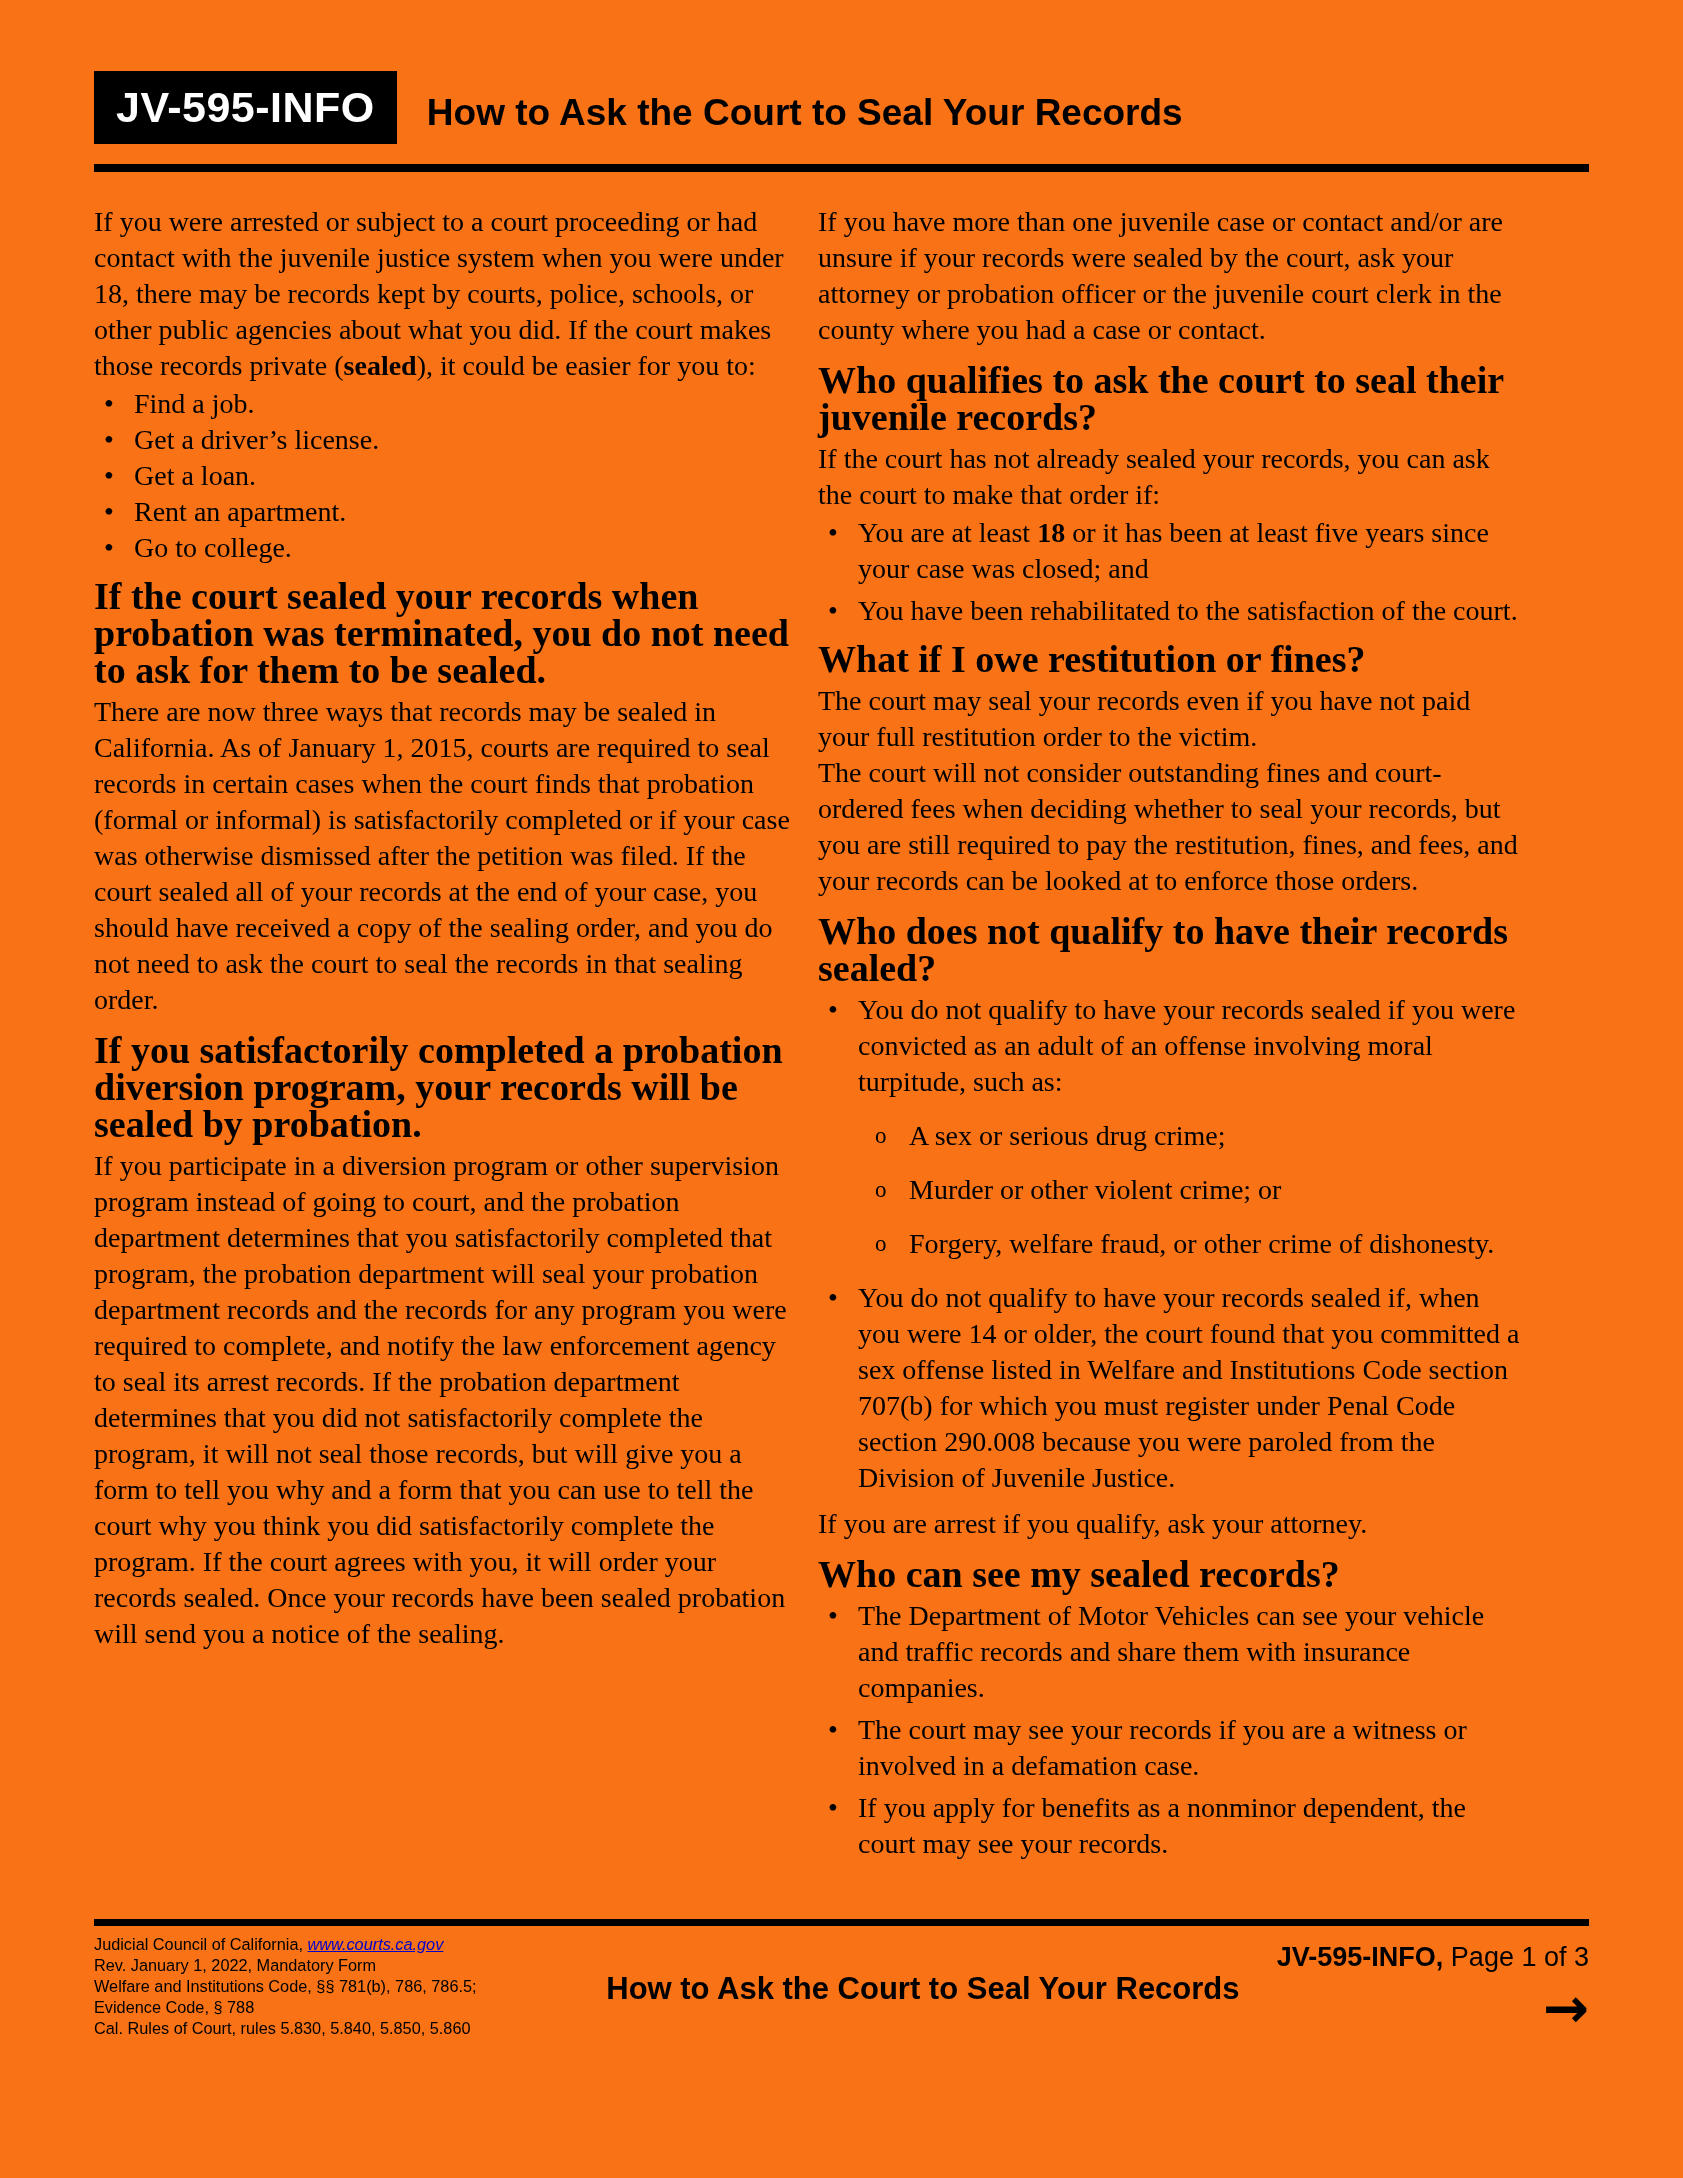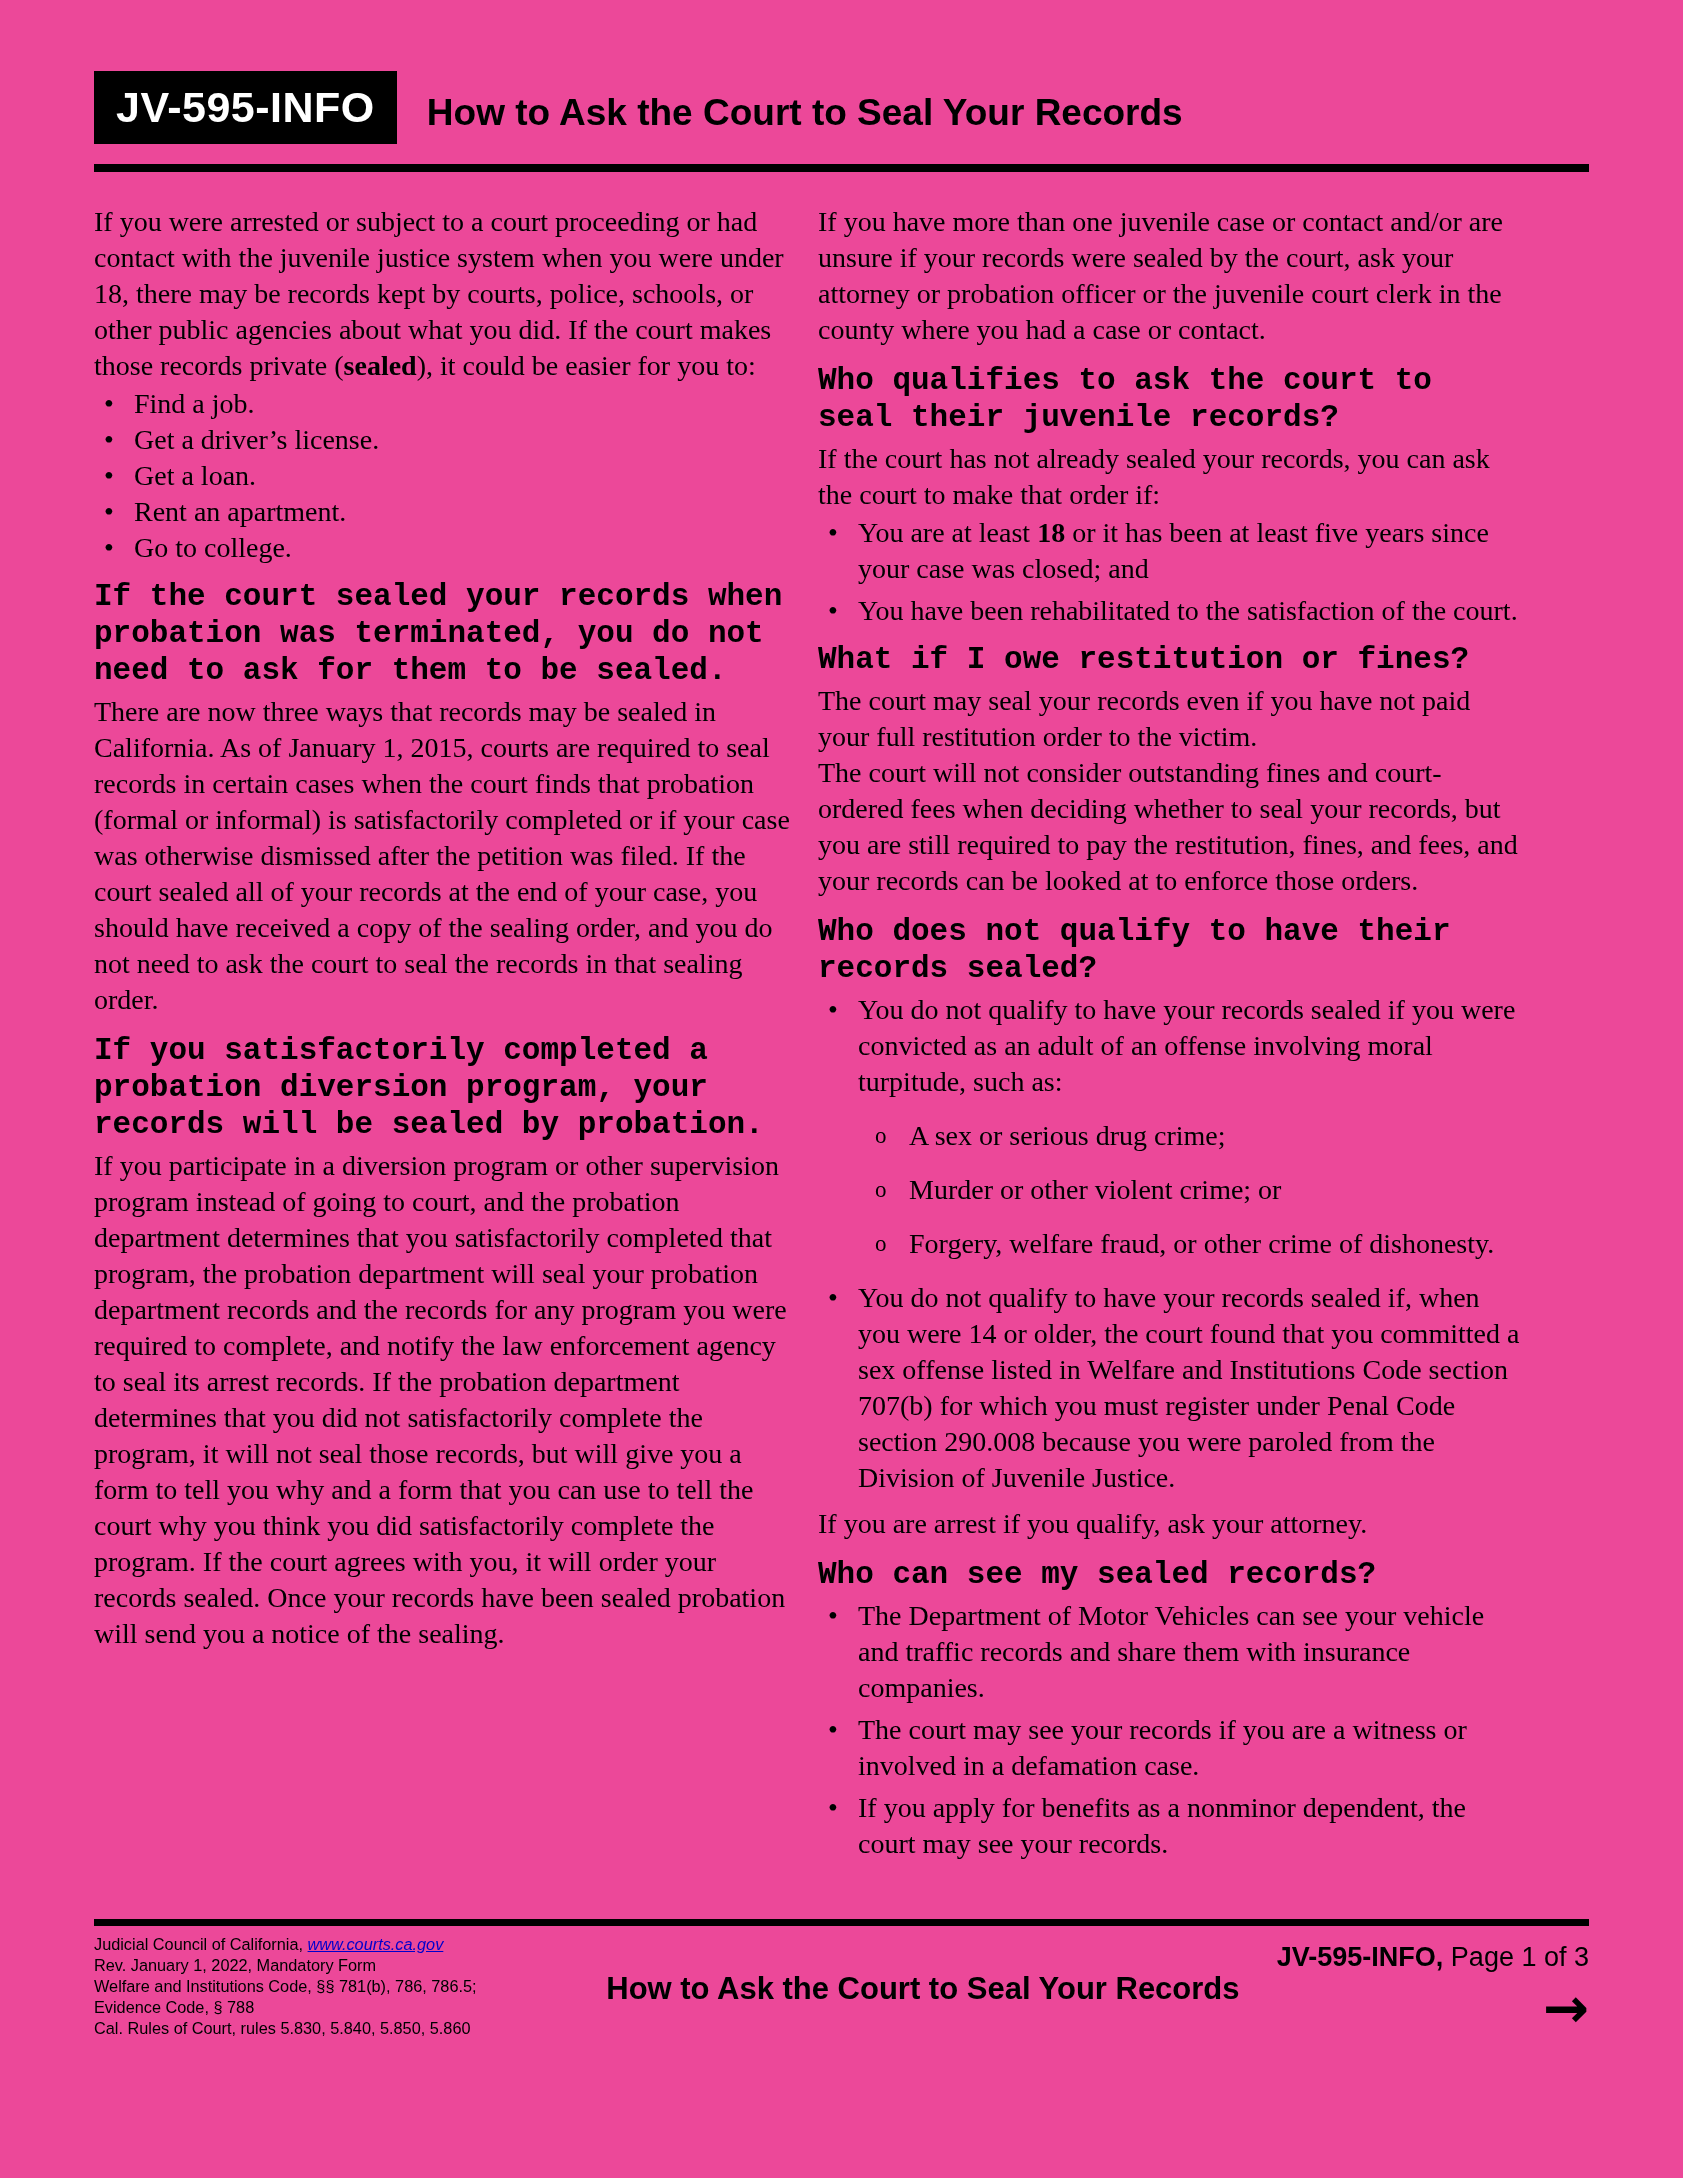--- a/index.html
+++ b/index.html
@@ -1,37 +1,37 @@
 <!DOCTYPE html>
 <html><head>
 <meta charset="utf-8">
 <style>
   * { margin:0; padding:0; box-sizing:border-box; }
   html,body { background:#e8e8e8; }
   .page {
-    width:1683px; height:2178px; position:relative; background:#ec4899;
+    width:1683px; height:2178px; position:relative; background:#f97316;
     font-family:"Liberation Serif", serif; color:#000;
     padding:71px 94px 0 94px; margin:0 auto; overflow:hidden;
   }
   
   .header-row { display:flex; align-items:center; gap:30px; }
   .form-badge {
     background:#000; color:#fff; font-family:"Liberation Sans", sans-serif;
     font-weight:700; font-size:43px; padding:12px 22px; letter-spacing:0.5px;
   }
   .doc-title { font-family:"Liberation Sans", sans-serif; font-weight:700; font-size:37px; padding-top:10px; }
   .rule { height:8px; background:#000; }
   .header-rule { margin-top:20px; }
 
   
   .columns { display:flex; gap:21px; margin-top:32px; }
   .col { width:703px; font-size:28px; line-height:36px; }
   h2 {
-    font-family:Liberation Mono, monospace; font-weight:700;
-    font-size:31px; line-height:37px; margin:12px 0 5px 0;
+    font-family:Liberation Serif, serif; font-weight:700;
+    font-size:38px; line-height:37px; margin:12px 0 5px 0;
   }
   p { margin:0 0 14px 0; }
   p.tight { margin-bottom:2px; }
   p.no-gap { margin-bottom:0; }
   .italic { font-style:italic; }
   b, .bold { font-weight:700; }
 
   
   .blist { margin:0 0 6px 0; }
   .bullet-row { display:flex; }

